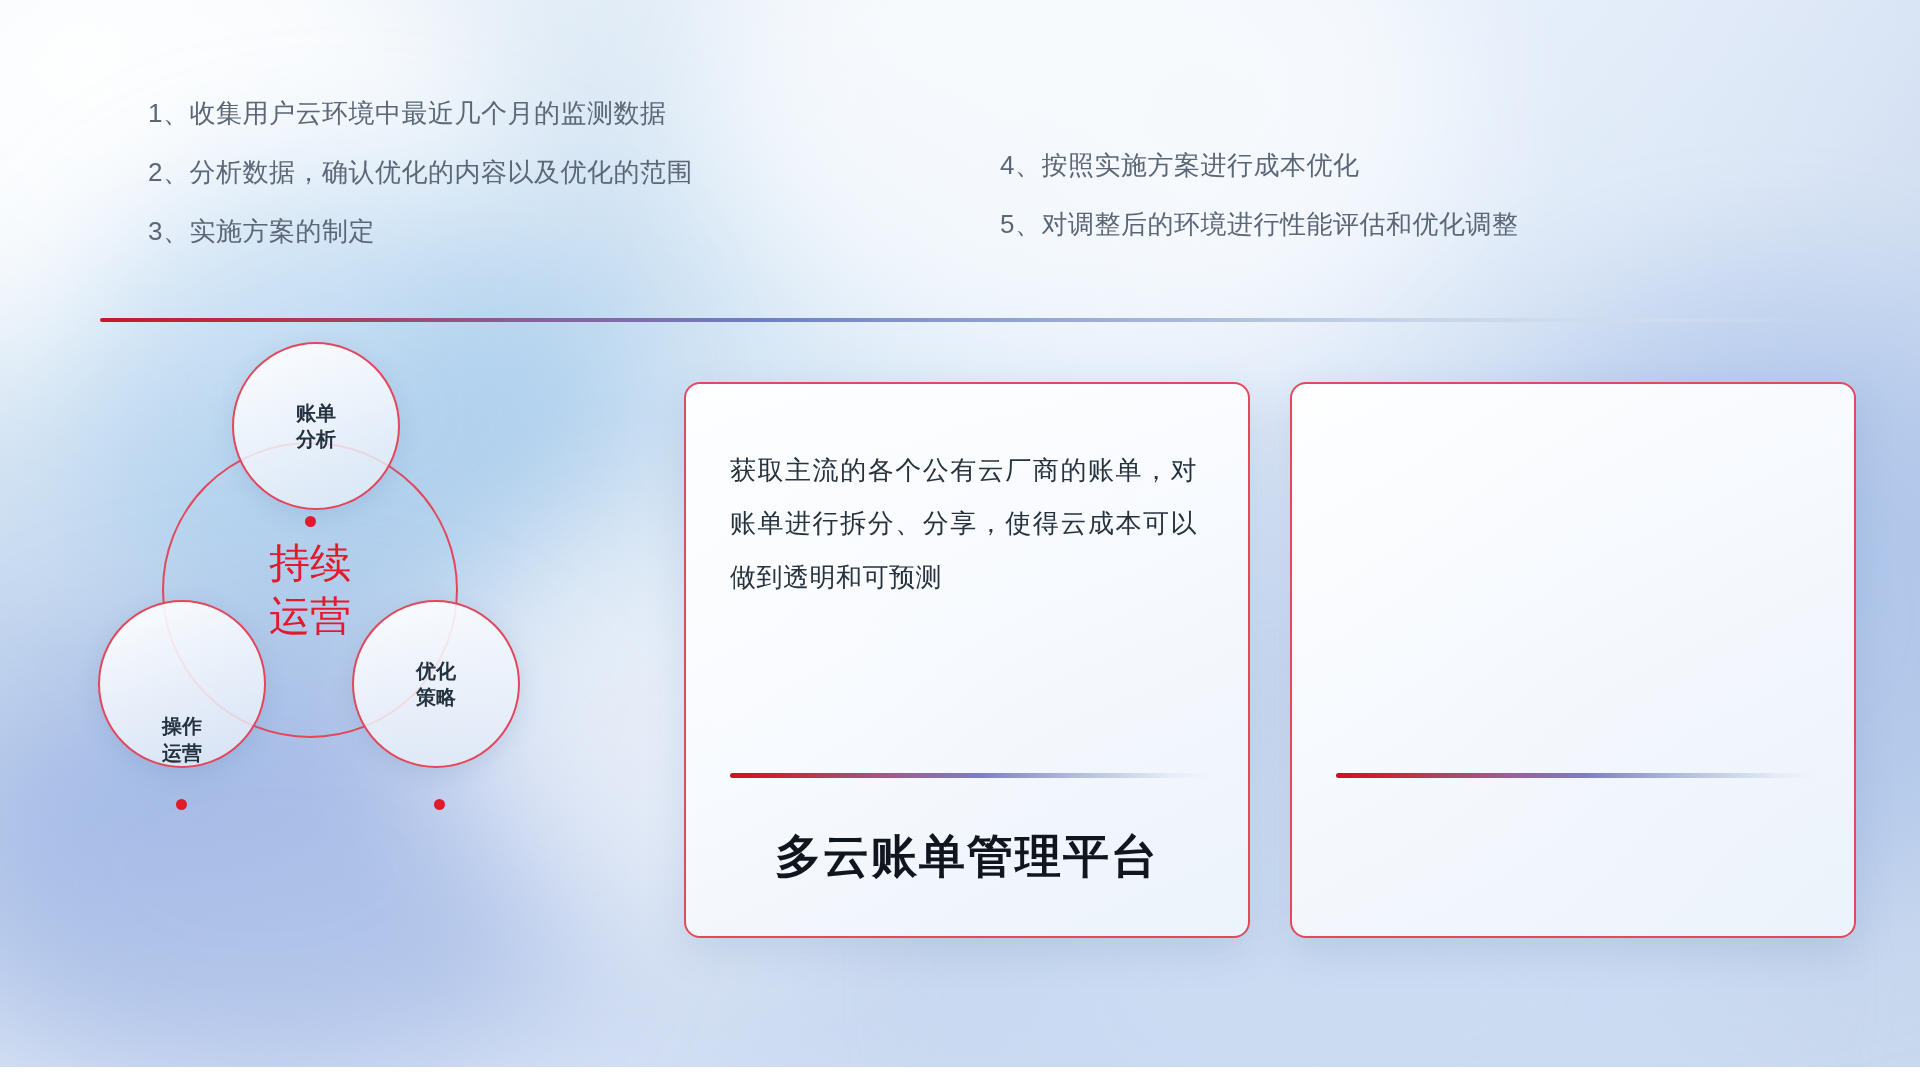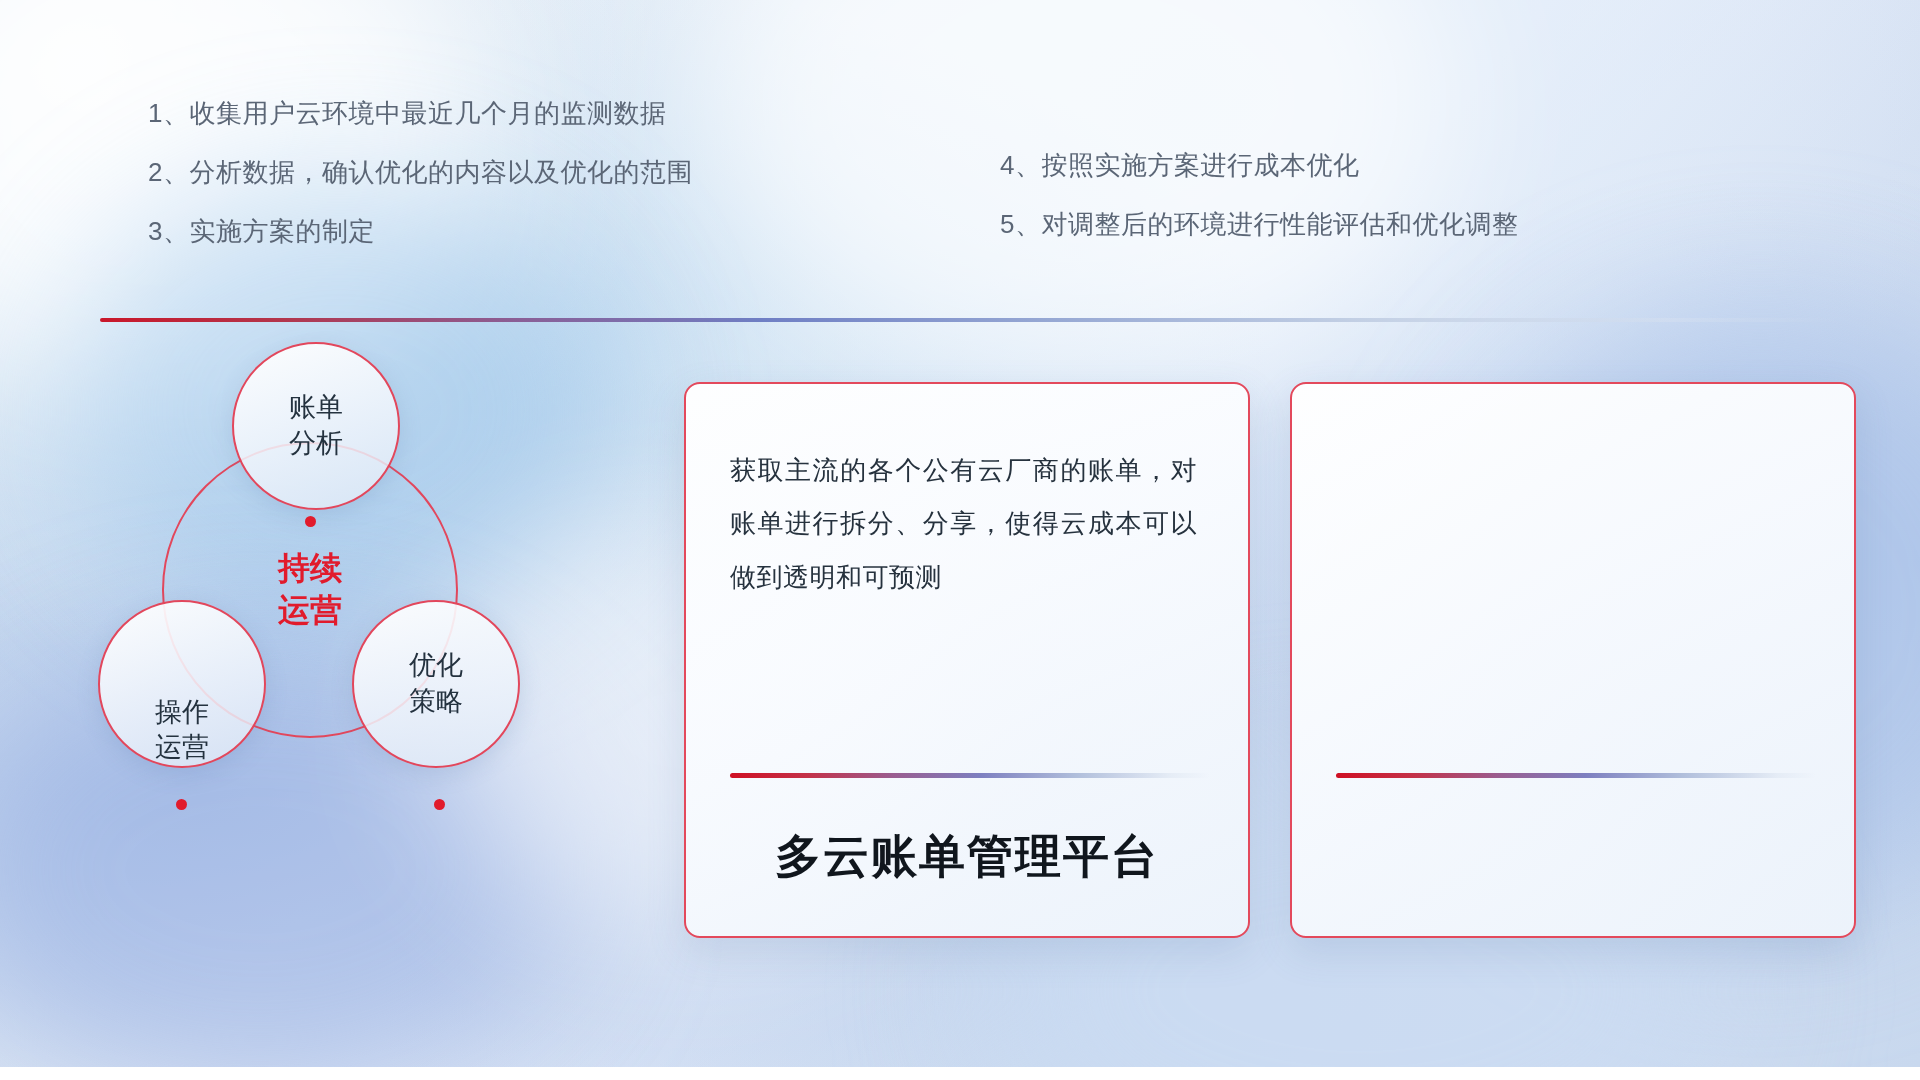--- a/index.html
+++ b/index.html
@@ -83,36 +83,36 @@
     align-items: center;
     justify-content: center;
     text-align: center;
     box-sizing: border-box;
   }
   .circle-filled {
     background: linear-gradient(160deg, rgba(255,255,255,0.95) 0%, rgba(240,245,252,0.85) 55%, rgba(224,234,247,0.8) 100%);
     box-shadow: 0 6px 22px rgba(90,120,170,0.18);
   }
   .circle-label {
-    font-size: 27px;
-    font-weight: normal;
+    font-size: 20px;
+    font-weight: bold;
     color: #24323f;
     line-height: 1.32;
   }
   .c-top   { left: 132px; top: -8px;  width: 168px; height: 168px; }
   .c-left  { left: -2px;  top: 250px; width: 168px; height: 168px; align-items: flex-end; }
   .c-right { left: 252px; top: 250px; width: 168px; height: 168px; }
   .c-center {
     left: 62px; top: 92px; width: 296px; height: 296px;
     background: transparent;
     box-shadow: none;
   }
   .center-label {
-    font-size: 32px;
-    font-weight: bold;
+    font-size: 41px;
+    font-weight: normal;
     color: #e11b2c;
     line-height: 1.3;
   }
   .dot {
     position: absolute;
     width: 11px;
     height: 11px;
     border-radius: 50%;
     background: #e11b2c;
   }

